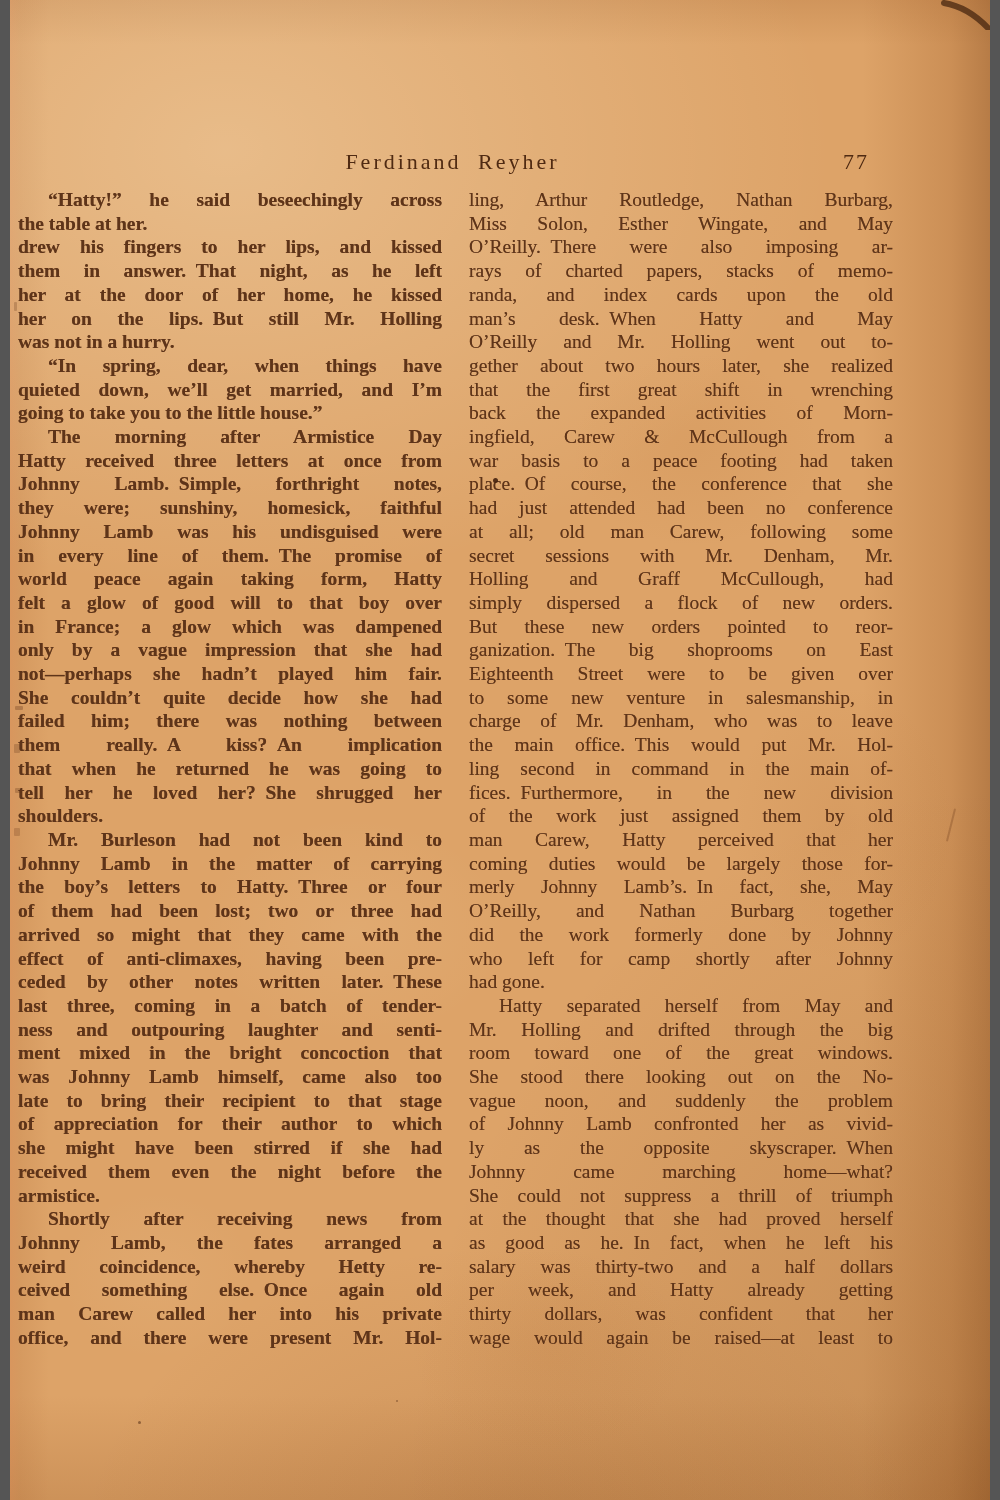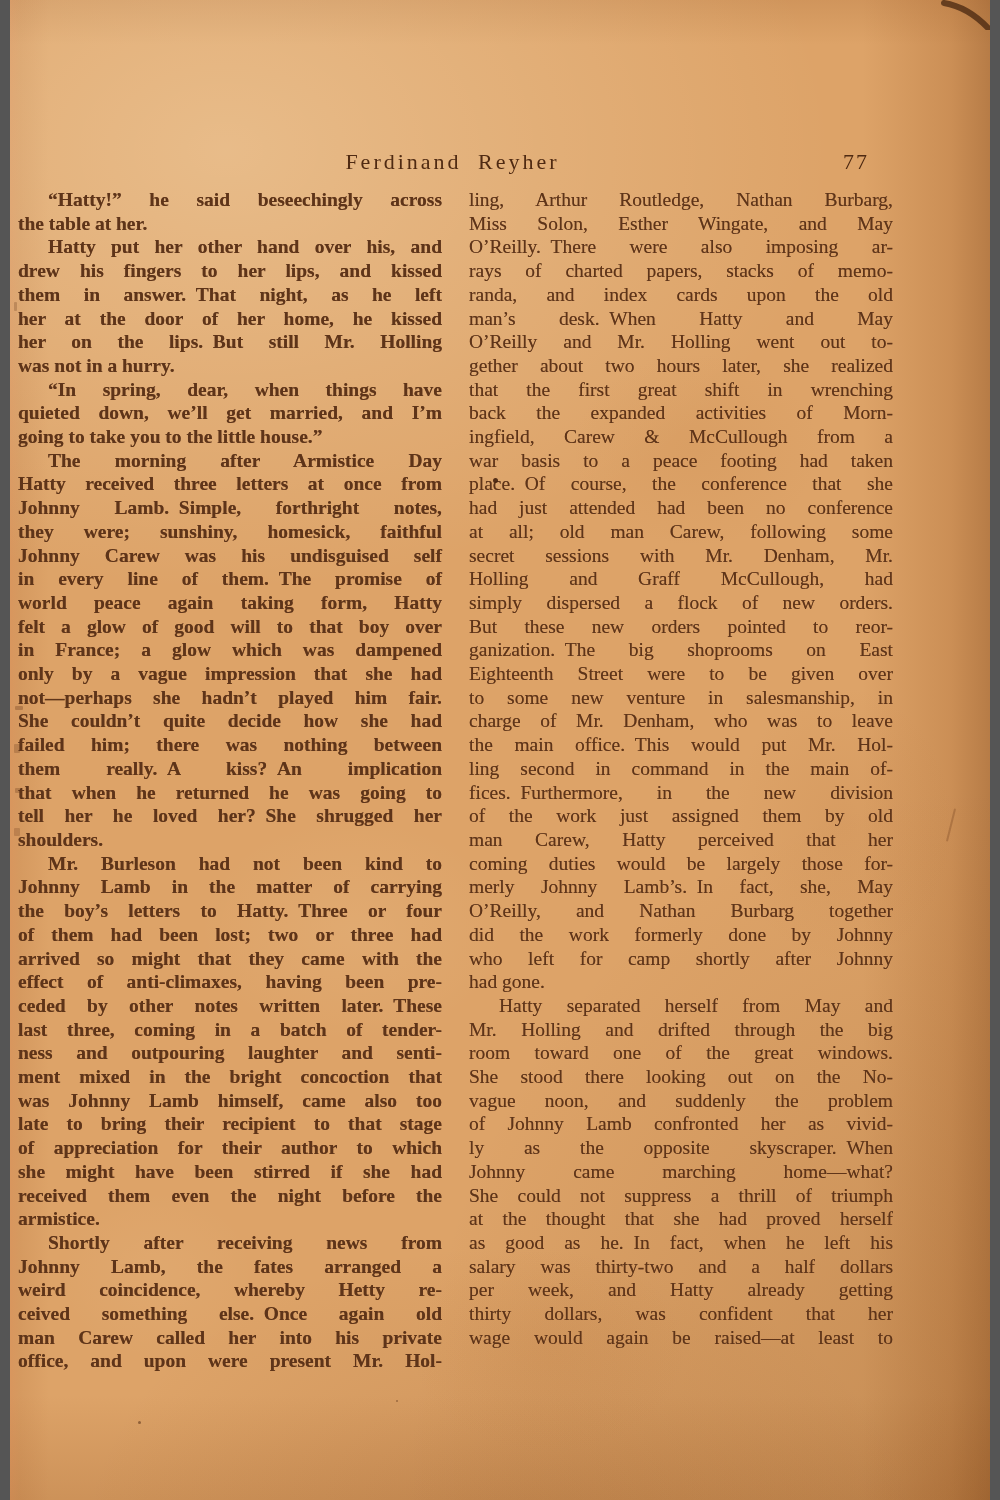--- a/index.html
+++ b/index.html
@@ -82,38 +82,37 @@
     <span class="head-title">Ferdinand Reyher</span>
     <span class="page-number">77</span>
   </div>
 
   <div class="col col-left">
       <div class="para">
         <div class="line indent">“Hatty!” he said beseechingly across</div>
         <div class="line endline">the table at her.</div>
       </div>
       <div class="para">
-        <div class="line indent">Hatty put her other hand over his, and</div>
         <div class="line">drew his fingers to her lips, and kissed</div>
         <div class="line">them in answer. That night, as he left</div>
         <div class="line">her at the door of her home, he kissed</div>
         <div class="line">her on the lips. But still Mr. Holling</div>
         <div class="line endline">was not in a hurry.</div>
       </div>
       <div class="para">
         <div class="line indent">“In spring, dear, when things have</div>
         <div class="line">quieted down, we’ll get married, and I’m</div>
         <div class="line endline">going to take you to the little house.”</div>
       </div>
       <div class="para">
         <div class="line indent">The morning after Armistice Day</div>
         <div class="line">Hatty received three letters at once from</div>
         <div class="line">Johnny Lamb. Simple, forthright notes,</div>
         <div class="line">they were; sunshiny, homesick, faithful</div>
-        <div class="line">Johnny Carew was his undisguised self</div>
+        <div class="line">Johnny Lamb was his undisguised were</div>
         <div class="line">in every line of them. The promise of</div>
         <div class="line">world peace again taking form, Hatty</div>
         <div class="line">felt a glow of good will to that boy over</div>
         <div class="line">in France; a glow which was dampened</div>
         <div class="line">only by a vague impression that she had</div>
         <div class="line">not—perhaps she hadn’t played him fair.</div>
         <div class="line">She couldn’t quite decide how she had</div>
         <div class="line">failed him; there was nothing between</div>
         <div class="line">them really. A kiss? An implication</div>
         <div class="line">that when he returned he was going to</div>
@@ -137,21 +136,21 @@
         <div class="line">she might have been stirred if she had</div>
         <div class="line">received them even the night before the</div>
         <div class="line endline">armistice.</div>
       </div>
       <div class="para">
         <div class="line indent">Shortly after receiving news from</div>
         <div class="line">Johnny Lamb, the fates arranged a</div>
         <div class="line">weird coincidence, whereby Hetty re-</div>
         <div class="line">ceived something else. Once again old</div>
         <div class="line">man Carew called her into his private</div>
-        <div class="line">office, and upon were present Mr. Hol-</div>
+        <div class="line">office, and there were present Mr. Hol-</div>
       </div>
     </div>
   <div class="col col-right">
       <div class="para">
         <div class="line">ling, Arthur Routledge, Nathan Burbarg,</div>
         <div class="line">Miss Solon, Esther Wingate, and May</div>
         <div class="line">O’Reilly. There were also imposing ar-</div>
         <div class="line">rays of charted papers, stacks of memo-</div>
         <div class="line">randa, and index cards upon the old</div>
         <div class="line">man’s desk. When Hatty and May</div>

